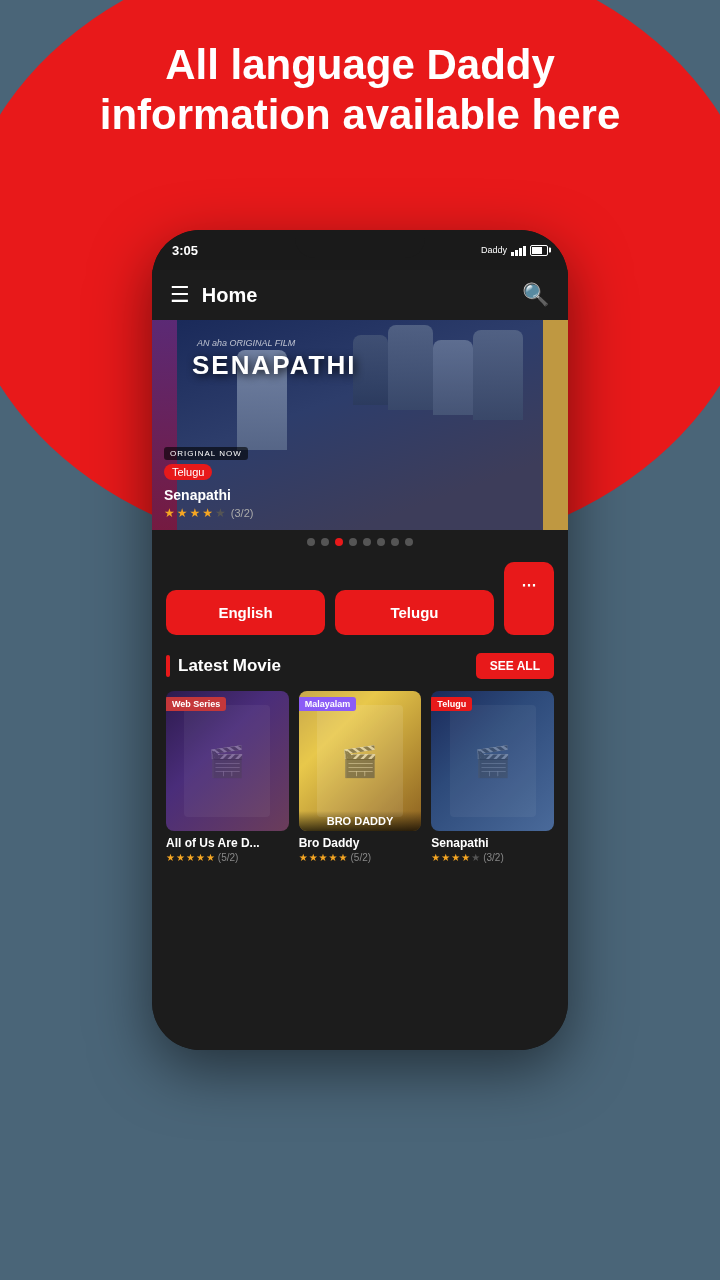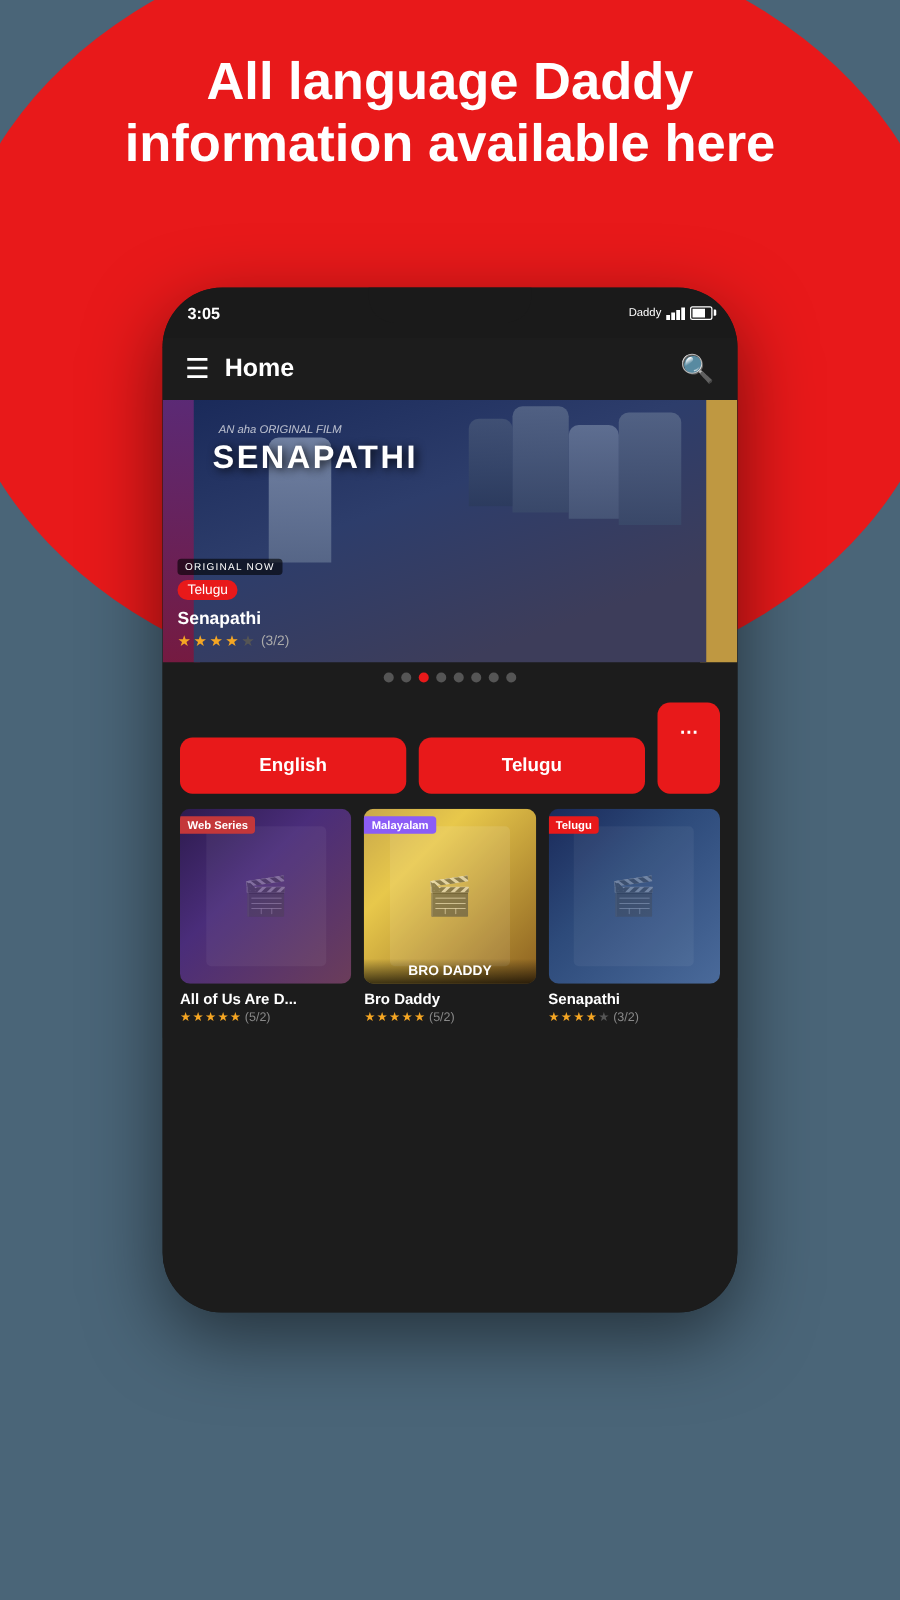--- a/index.html
+++ b/index.html
@@ -39,21 +39,21 @@
       font-weight: 900;
       line-height: 1.2;
     }
 
     
     .phone {
       position: absolute;
       top: 230px;
       left: 50%;
       transform: translateX(-50%);
-      width: 460px;
+      width: 416px;
       height: 820px;
       background: #1a1a1a;
       border-radius: 48px;
       z-index: 20;
       box-shadow: 0 20px 60px rgba(0,0,0,0.5);
       overflow: hidden;
     }
 
     
     .phone-top-bar {
@@ -520,20 +520,27 @@
     <div class="language-row">
       <div class="lang-pill">
         <span>English</span>
       </div>
       <div class="lang-pill">
         <span>Telugu</span>
       </div>
       <div class="lang-pill-extra" style="min-width:50px;">⋯</div>
     </div>
 
+    <div class="section-header">
+      <div class="section-title-bar">
+        <div class="red-bar"></div>
+        <span class="section-title">Latest Movie</span>
+      </div>
+      <button class="see-all-btn">SEE ALL</button>
+    </div>
 
     <div class="movies-row">
 
       <div class="movie-card">
         <div class="movie-card-img">
           <div class="card-bg-1">
             <div style="width:70%; height:80%; background:rgba(255,255,255,0.05); border-radius:4px; display:flex; align-items:center; justify-content:center;">
               <div style="color:rgba(255,255,255,0.3); font-size:30px;">🎬</div>
             </div>
           </div>

